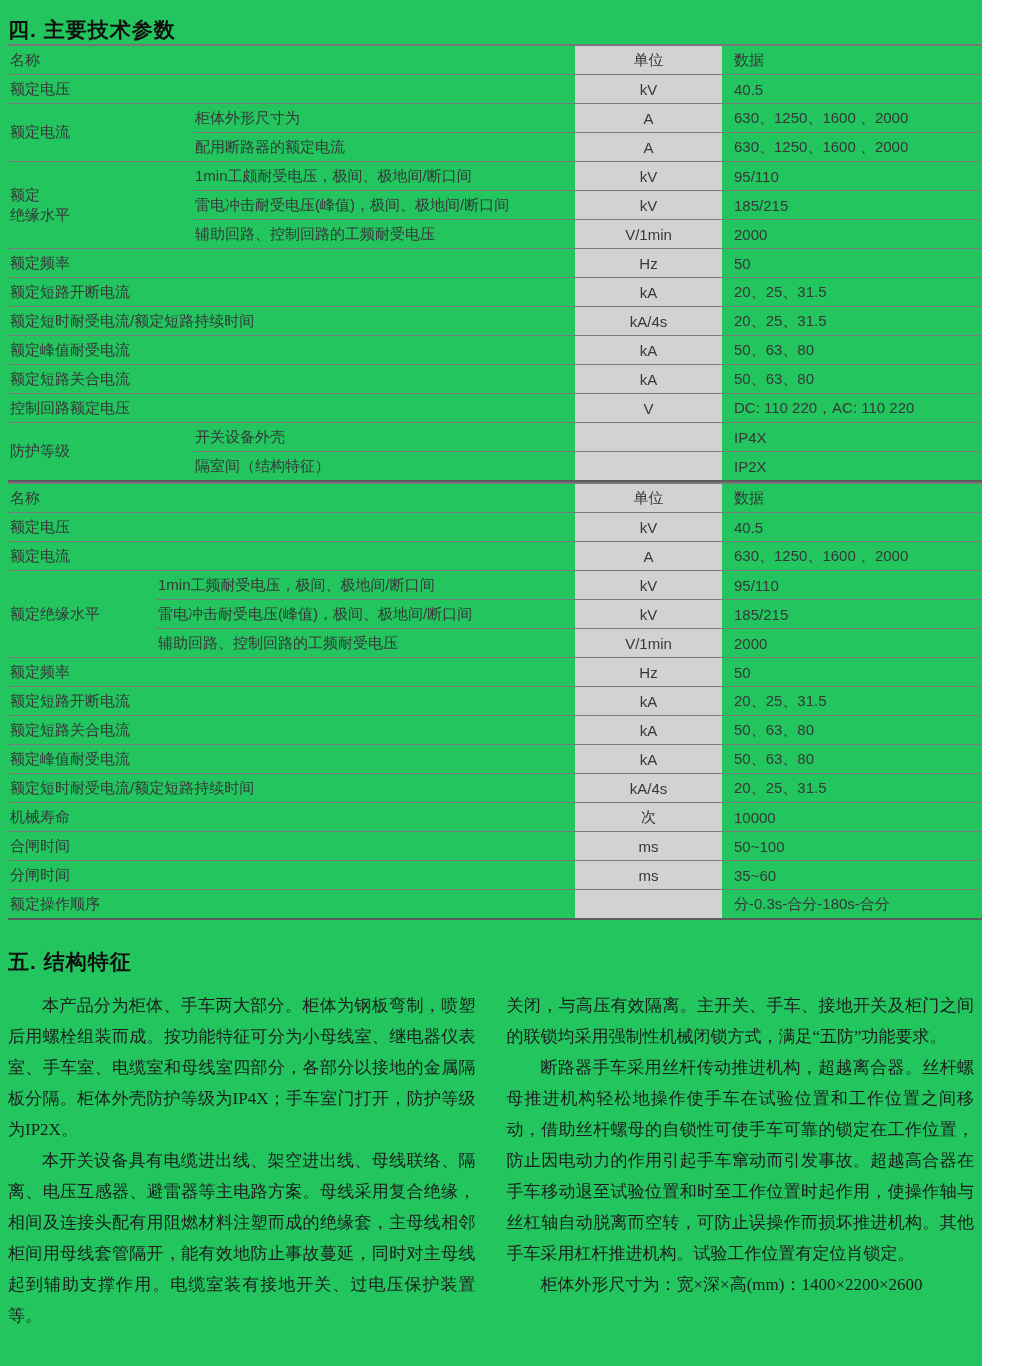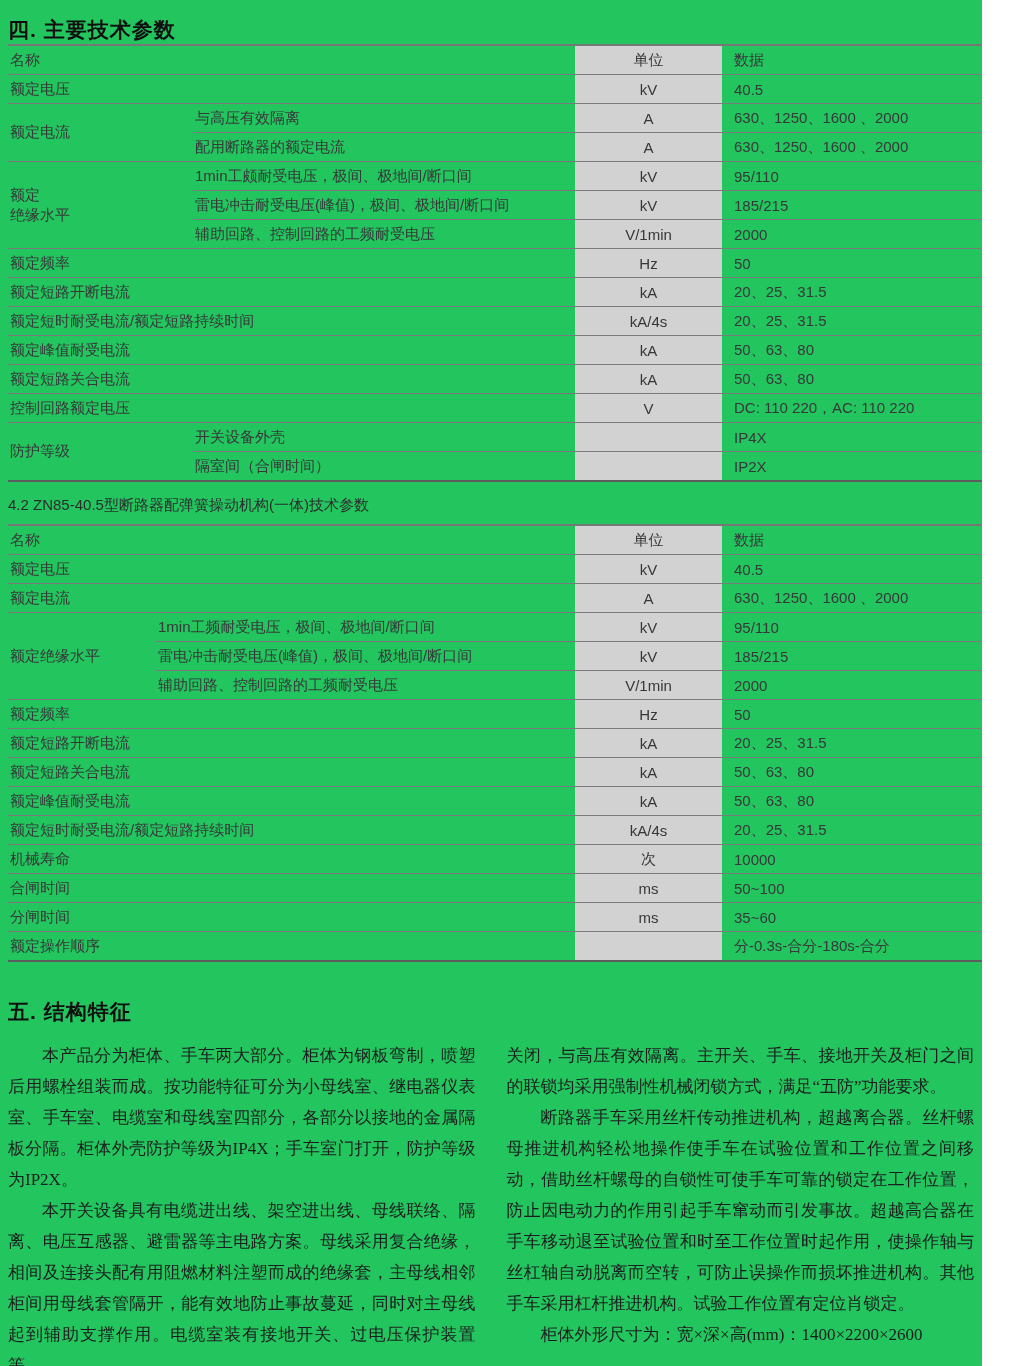--- a/index.html
+++ b/index.html
@@ -23,21 +23,21 @@
     font-size: 15px; color:#37373a;
   }
   table.ptable td {
     height: 28px; padding: 0; border-bottom: 1px solid #7b7b7e;
     overflow: hidden; white-space: nowrap;
   }
   table.ptable td.cname { padding-left: 2px; text-align: left; }
   table.ptable td.glabel { padding-left: 2px; text-align: left; white-space: pre-line; line-height: 1.35; }
   table.ptable td.cunit { background: var(--unit-bg, #d2d2d2); text-align: center; }
   table.ptable td.cdata { padding-left: 12px; text-align: left; }
-  h1.sec-title.five { margin-top: 36px; }
+  h1.sec-title.five { margin-top: 28px; }
   .cols {
     display: flex; gap: 31px; margin-top: 14px;
     font-family: "Liberation Serif", "DejaVu Serif", serif;
     font-size: 17px; line-height: 31px; color:#1d1d1f;
   }
   .col { width: 489px; text-align: justify; }
   .col p { margin: 0; }
   .col p.indent { text-indent: 2em; }
 </style>
 </head>
@@ -59,21 +59,21 @@
           <td class="cunit">单位</td>
           <td class="cdata">数据</td>
         </tr>
         <tr>
           <td class="cname" colspan="2">额定电压</td>
           <td class="cunit">kV</td>
           <td class="cdata">40.5</td>
         </tr>
         <tr>
           <td class="glabel" rowspan="2">额定电流</td>
-          <td class="cname">与高压有效隔离</td>
+          <td class="cname">柜体外形尺寸为</td>
           <td class="cunit">A</td>
           <td class="cdata">630、1250、1600 、2000</td>
         </tr>
         <tr>
           <td class="cname">配用断路器的额定电流</td>
           <td class="cunit">A</td>
           <td class="cdata">630、1250、1600 、2000</td>
         </tr>
         <tr>
           <td class="glabel" rowspan="3">额定
@@ -122,28 +122,27 @@
           <td class="cunit">V</td>
           <td class="cdata">DC: 110 220，AC: 110 220</td>
         </tr>
         <tr>
           <td class="glabel" rowspan="2">防护等级</td>
           <td class="cname">开关设备外壳</td>
           <td class="cunit"></td>
           <td class="cdata">IP4X</td>
         </tr>
         <tr>
-          <td class="cname">隔室间（合闸时间）</td>
+          <td class="cname">隔室间（结构特征）</td>
           <td class="cunit"></td>
           <td class="cdata">IP2X</td>
         </tr>
       </tbody>
     </table>
 
-  <p class="caption second">4.2 ZN85-40.5型断路器配弹簧操动机构(一体)技术参数</p>
   <table class="ptable">
       <colgroup>
         <col style="width: 148px;">
         <col>
         <col style="width: 147px;">
         <col style="width: 285px;">
       </colgroup>
       <tbody>
         <tr>
           <td class="cname" colspan="2">名称</td>

